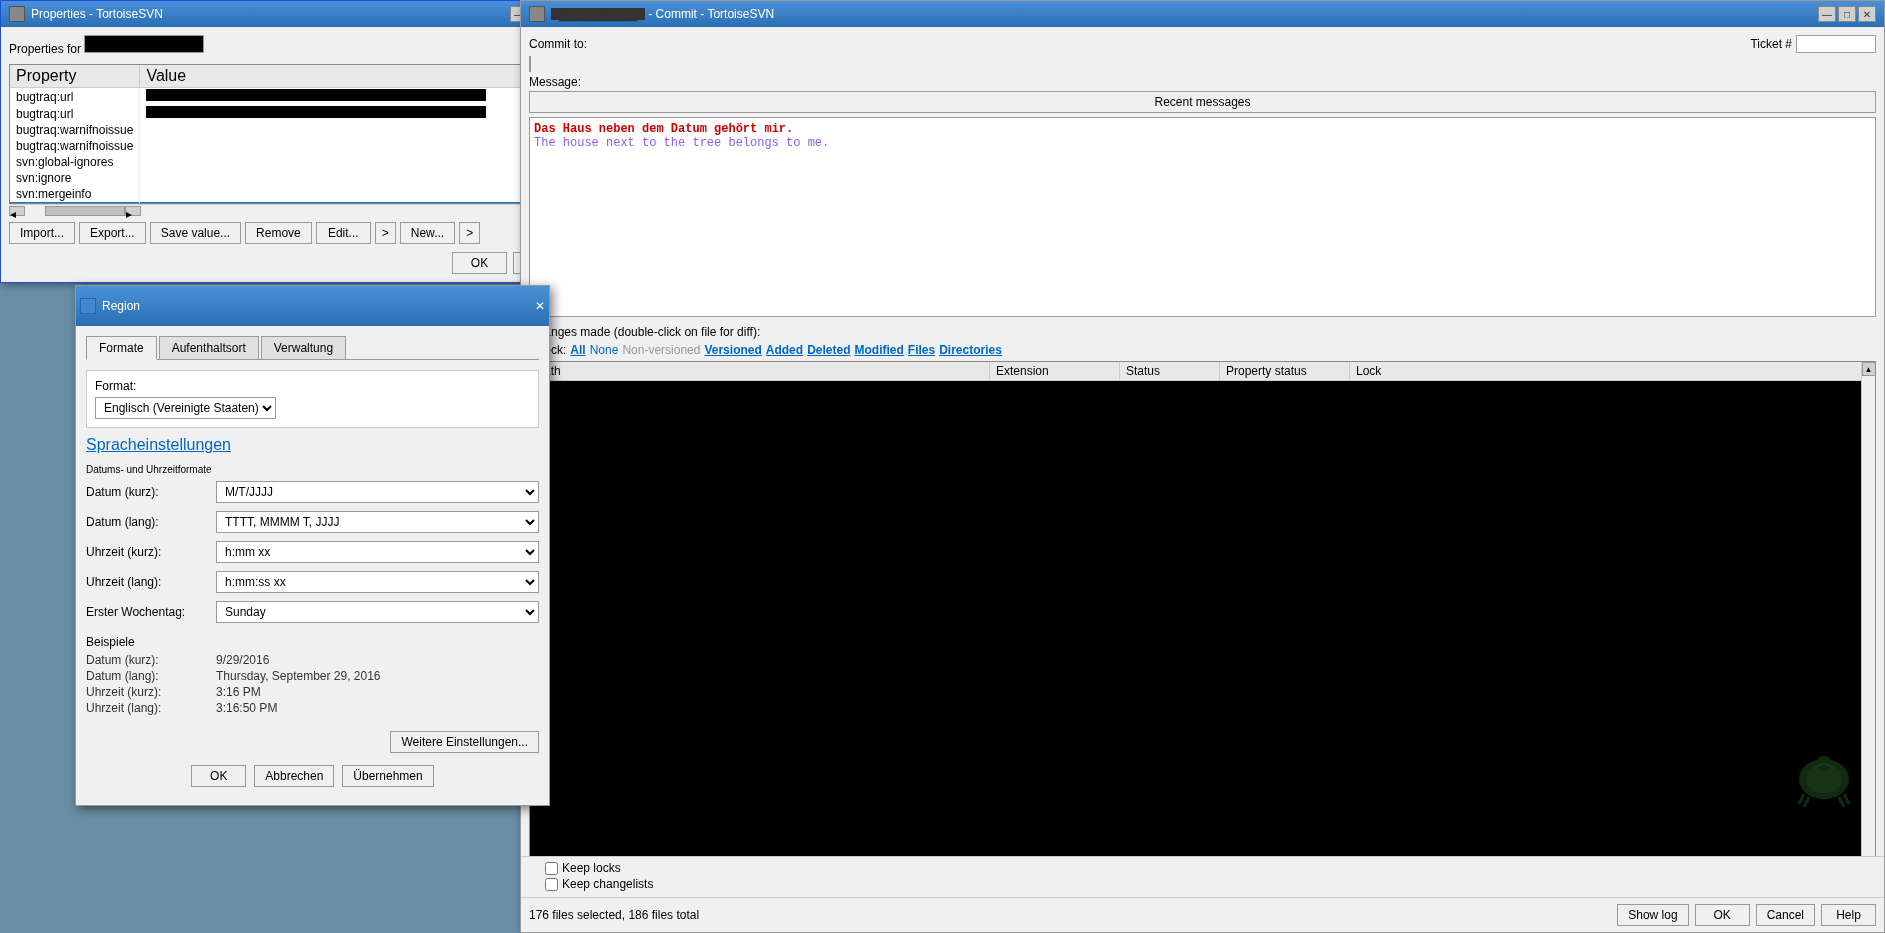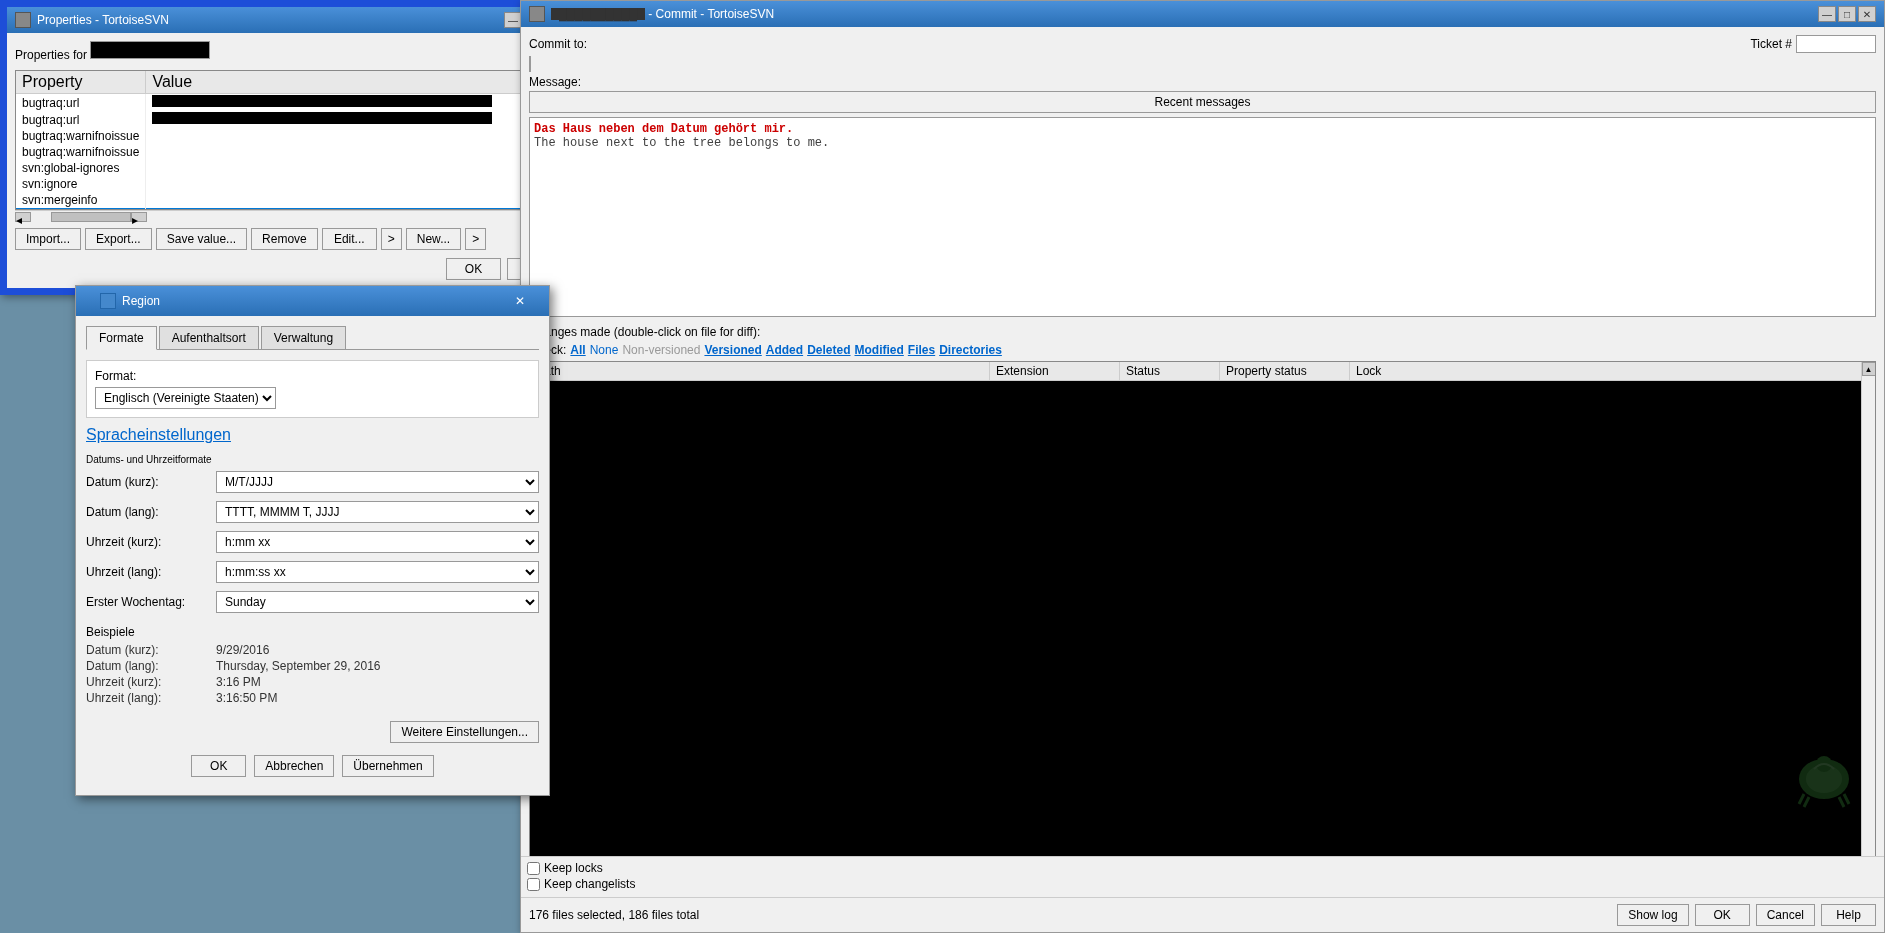--- a/index.html
+++ b/index.html
@@ -13,21 +13,21 @@
       position: relative;
     }
 
     
     .properties-window {
       position: absolute;
       left: 0;
       top: 0;
       width: 577px;
       background: #f0f0f0;
-      border: 7px solid #1d4ed8;
+      border: 1px solid #1d4ed8;
       box-shadow: 2px 2px 8px rgba(0,0,0,0.4);
     }
     .window-titlebar {
       background: linear-gradient(to bottom, #4a90d9, #2a6fb5);
       color: white;
       padding: 4px 8px;
       display: flex;
       align-items: center;
       justify-content: space-between;
       height: 26px;
@@ -158,25 +158,25 @@
       top: 285px;
       width: 475px;
       background: #f0f0f0;
       border: 1px solid #999;
       box-shadow: 3px 3px 10px rgba(0,0,0,0.5);
       z-index: 10;
     }
     .region-titlebar {
       background: linear-gradient(to bottom, #4a90d9, #2a6fb5);
       color: white;
-      padding: 4px 24px;
+      padding: 4px 4px;
       display: flex;
       align-items: center;
       justify-content: space-between;
-      height: 30px;
+      height: 40px;
     }
     .region-content {
       padding: 10px;
     }
     .tab-bar {
       display: flex;
       border-bottom: 1px solid #999;
       margin-bottom: 10px;
     }
     .tab-item {
@@ -335,21 +335,21 @@
       font-size: 12px;
       overflow-y: auto;
       margin-bottom: 8px;
       flex-shrink: 0;
     }
     .message-line-de {
       color: #cc0000;
       font-weight: bold;
     }
     .message-line-en {
-      color: #404040;
+      color: #8b5cf6;
     }
 
     .changes-section {
       flex: 1;
       display: flex;
       flex-direction: column;
       overflow: hidden;
     }
     .changes-header {
       font-size: 12px;
@@ -733,21 +733,21 @@
         <span>Show unversioned files</span>
       </div>
       <div class="checkbox-row">
         <input type="checkbox" checked="" style="">
         <span>Show externals from different repositories</span>
       </div>
     </div>
   </div>
 
   <div style="position:absolute;bottom:0;left:0;right:0;background:#f0f0f0;">
-    <div style="padding:4px 6px;border-top:1px solid #ccc;">
+    <div style="padding:4px 24px;border-top:1px solid #ccc;">
       <div class="checkbox-row">
         <input type="checkbox" style="">
         <span>Keep locks</span>
       </div>
       <div class="checkbox-row">
         <input type="checkbox" style="">
         <span>Keep changelists</span>
       </div>
     </div>
     <div class="commit-action-row">

